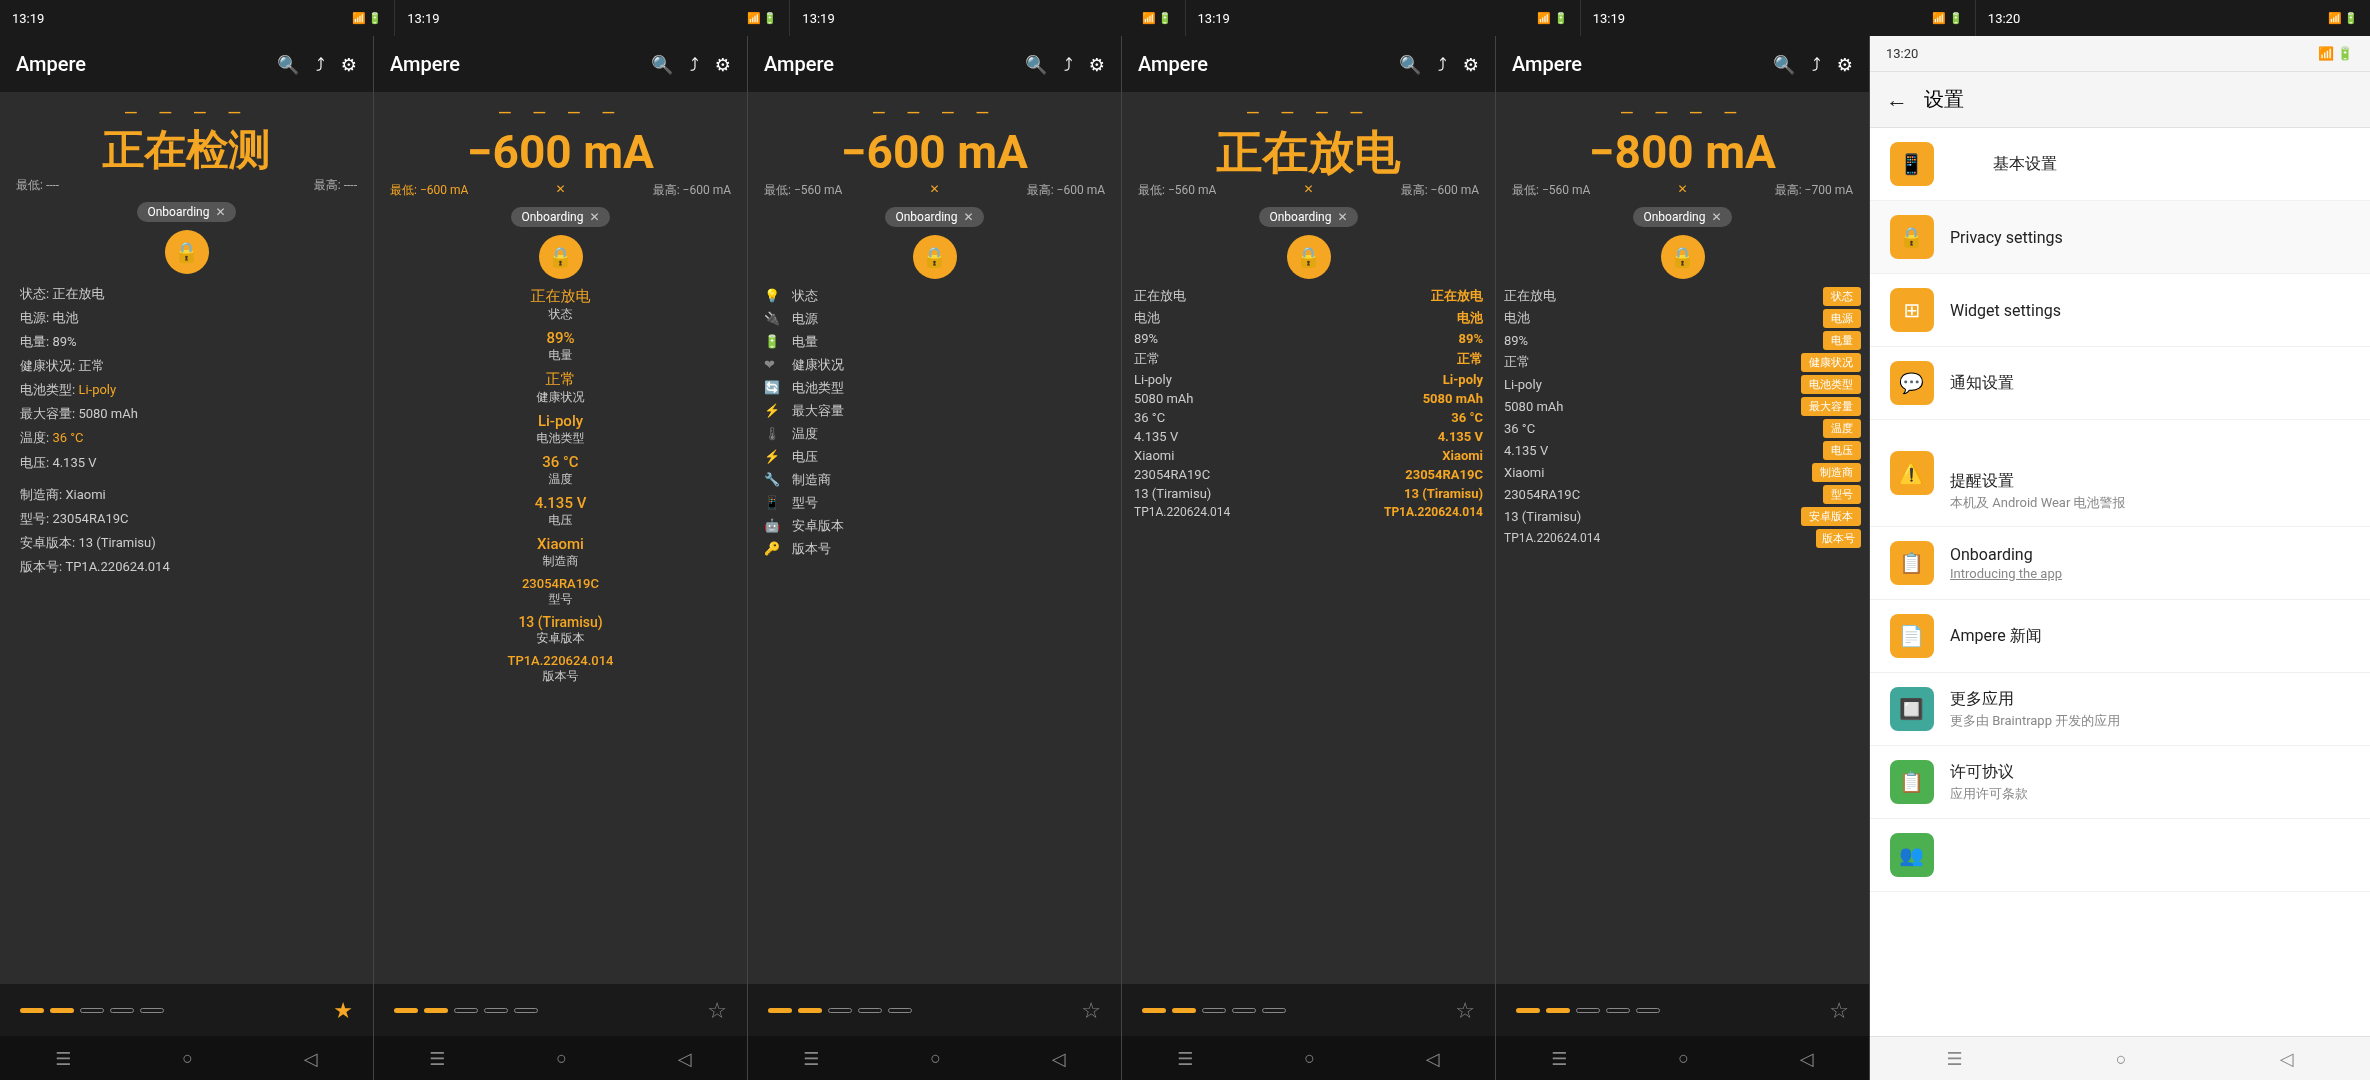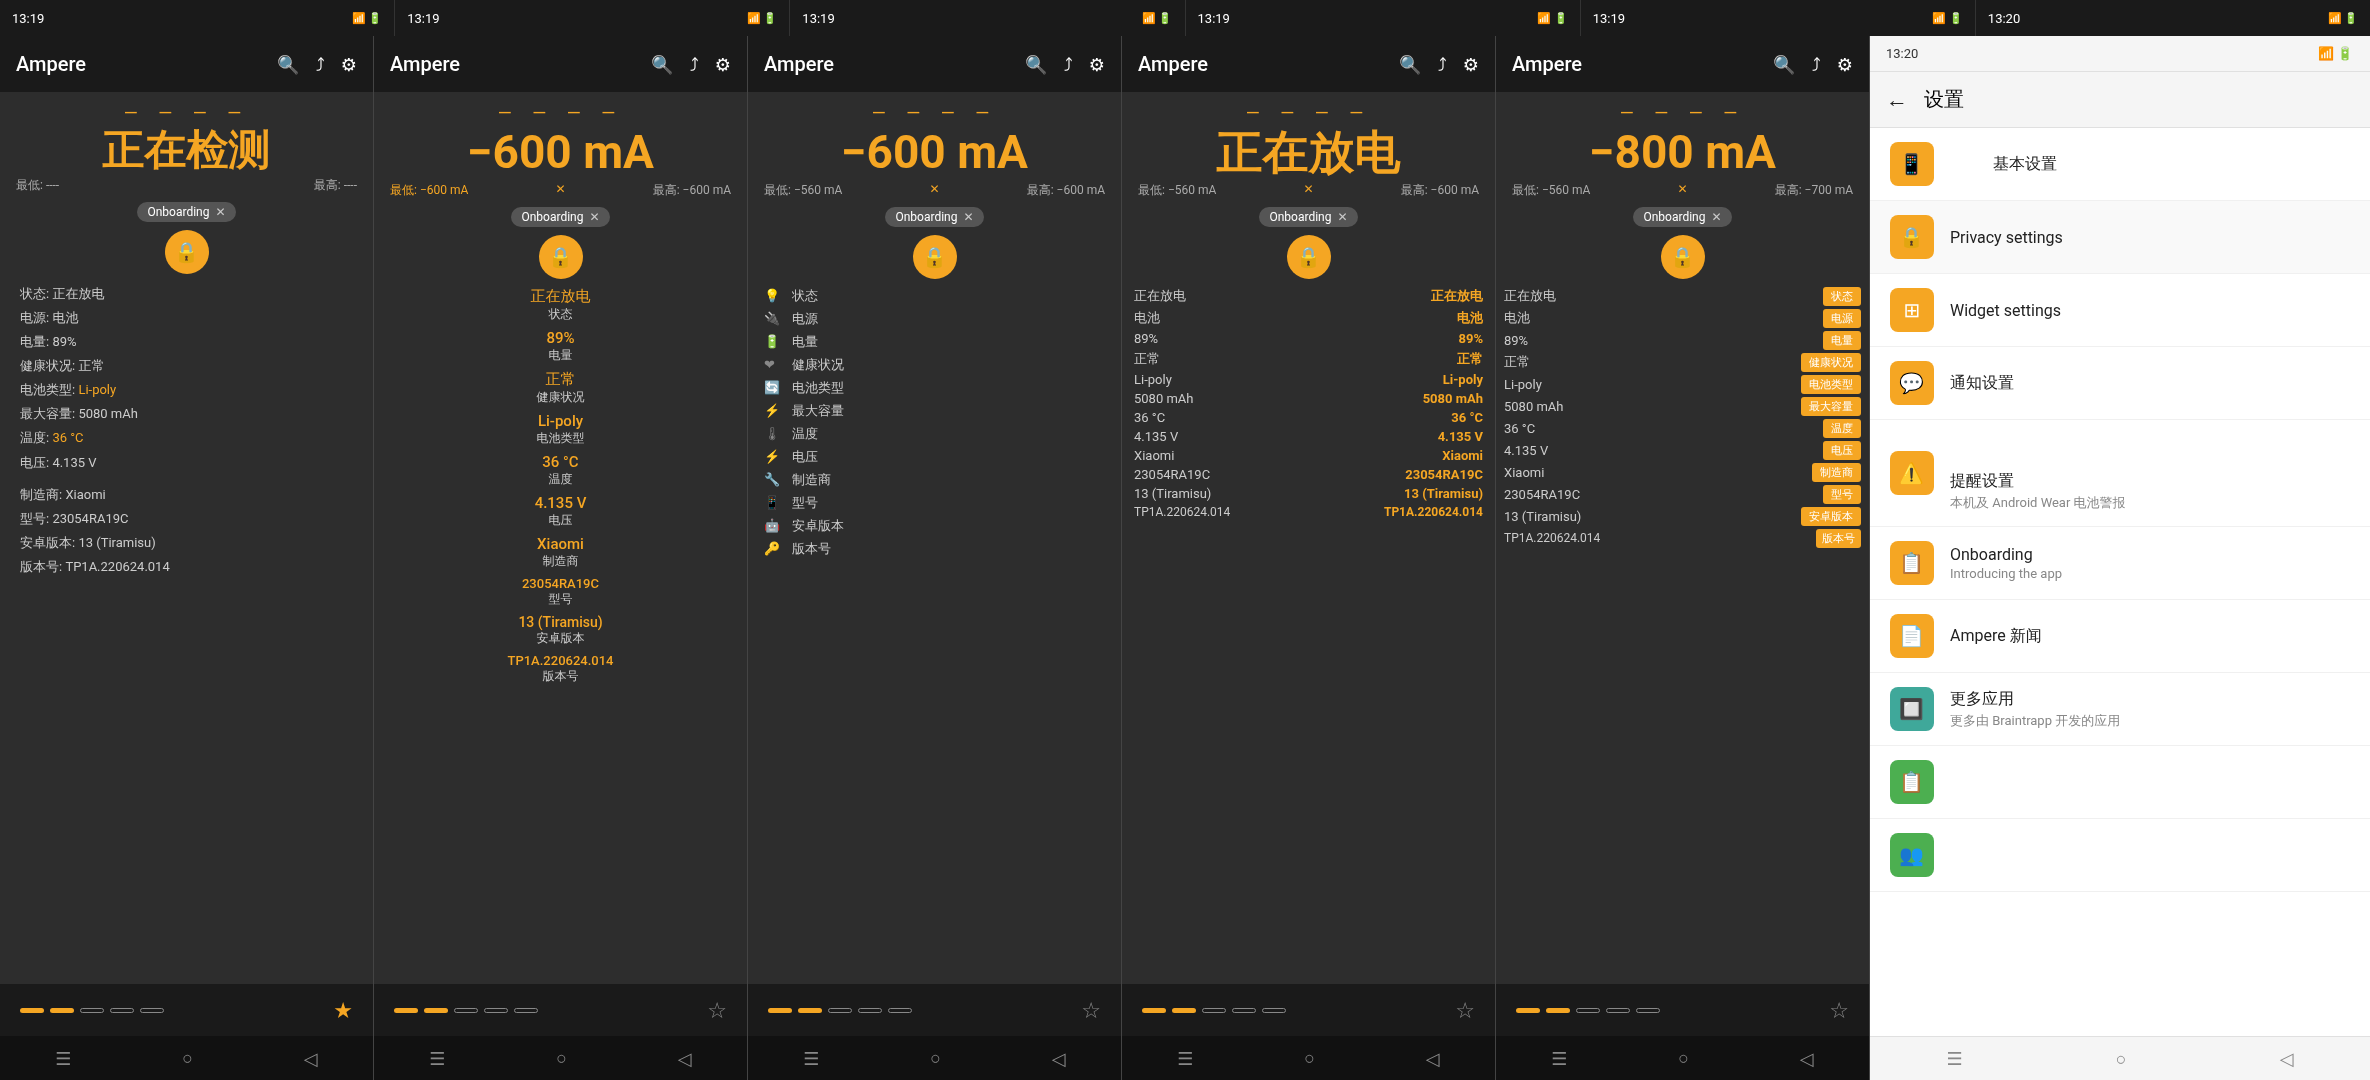--- a/index.html
+++ b/index.html
@@ -523,41 +523,45 @@
           <div style="flex:1;margin-top:37px;">
             <div style="font-size:16px;color:#222;">提醒设置</div>
             <div style="font-size:13px;color:#888;margin-top:2px;">本机及 Android Wear 电池警报</div>
           </div>
         </div>
 
         <div style="display:flex;align-items:center;padding:14px 20px;border-bottom:1px solid #f0f0f0;cursor:pointer;gap:16px;">
           <div style="width:44px;height:44px;border-radius:8px;background:#f5a623;display:flex;align-items:center;justify-content:center;font-size:20px;color:white;flex-shrink:0;">📋</div>
           <div style="flex:1;">
             <div style="font-size:16px;color:#222;">Onboarding</div>
-            <div style="font-size:13px;color:#888;margin-top:2px;">Introducing the app</div>
+            <div style="font-size:13px;color:#888;margin-top:2px;text-decoration:underline;">Introducing the app</div>
           </div>
         </div>
 
         <div style="display:flex;align-items:center;padding:14px 20px;border-bottom:1px solid #f0f0f0;cursor:pointer;gap:16px;">
           <div style="width:44px;height:44px;border-radius:8px;background:#f5a623;display:flex;align-items:center;justify-content:center;font-size:20px;color:white;flex-shrink:0;">📄</div>
           <div style="flex:1;">
             <div style="font-size:16px;color:#222;">Ampere 新闻</div>
           </div>
         </div>
 
         <div style="display:flex;align-items:center;padding:14px 20px;border-bottom:1px solid #f0f0f0;cursor:pointer;gap:16px;">
           <div style="width:44px;height:44px;border-radius:8px;background:#3fa89a;display:flex;align-items:center;justify-content:center;font-size:20px;color:white;flex-shrink:0;">🔲</div>
           <div style="flex:1;">
             <div style="font-size:16px;color:#222;">更多应用</div>
             <div style="font-size:13px;color:#888;margin-top:2px;">更多由 Braintrapp 开发的应用</div>
           </div>
         </div>
 
         <div style="display:flex;align-items:center;padding:14px 20px;border-bottom:1px solid #f0f0f0;cursor:pointer;gap:16px;">
           <div style="width:44px;height:44px;border-radius:8px;background:#4caf50;display:flex;align-items:center;justify-content:center;font-size:20px;color:white;flex-shrink:0;">📋</div>
+          <div style="flex:1;">
+            <div style="font-size:16px;color:#222;">许可协议</div>
+            <div style="font-size:13px;color:#888;margin-top:2px;">应用许可条款</div>
+          </div>
         </div>
 
         <div style="display:flex;align-items:center;padding:14px 20px;border-bottom:1px solid #f0f0f0;cursor:pointer;gap:16px;">
           <div style="width:44px;height:44px;border-radius:8px;background:#4caf50;display:flex;align-items:center;justify-content:center;font-size:20px;color:white;flex-shrink:0;">👥</div>
         </div>
 
       </div>
 
       <div style="height:44px;background:#f5f5f5;display:flex;align-items:center;justify-content:space-around;border-top:1px solid #e0e0e0;">
         <span style="color:#888;font-size:18px;cursor:pointer;">☰</span>

